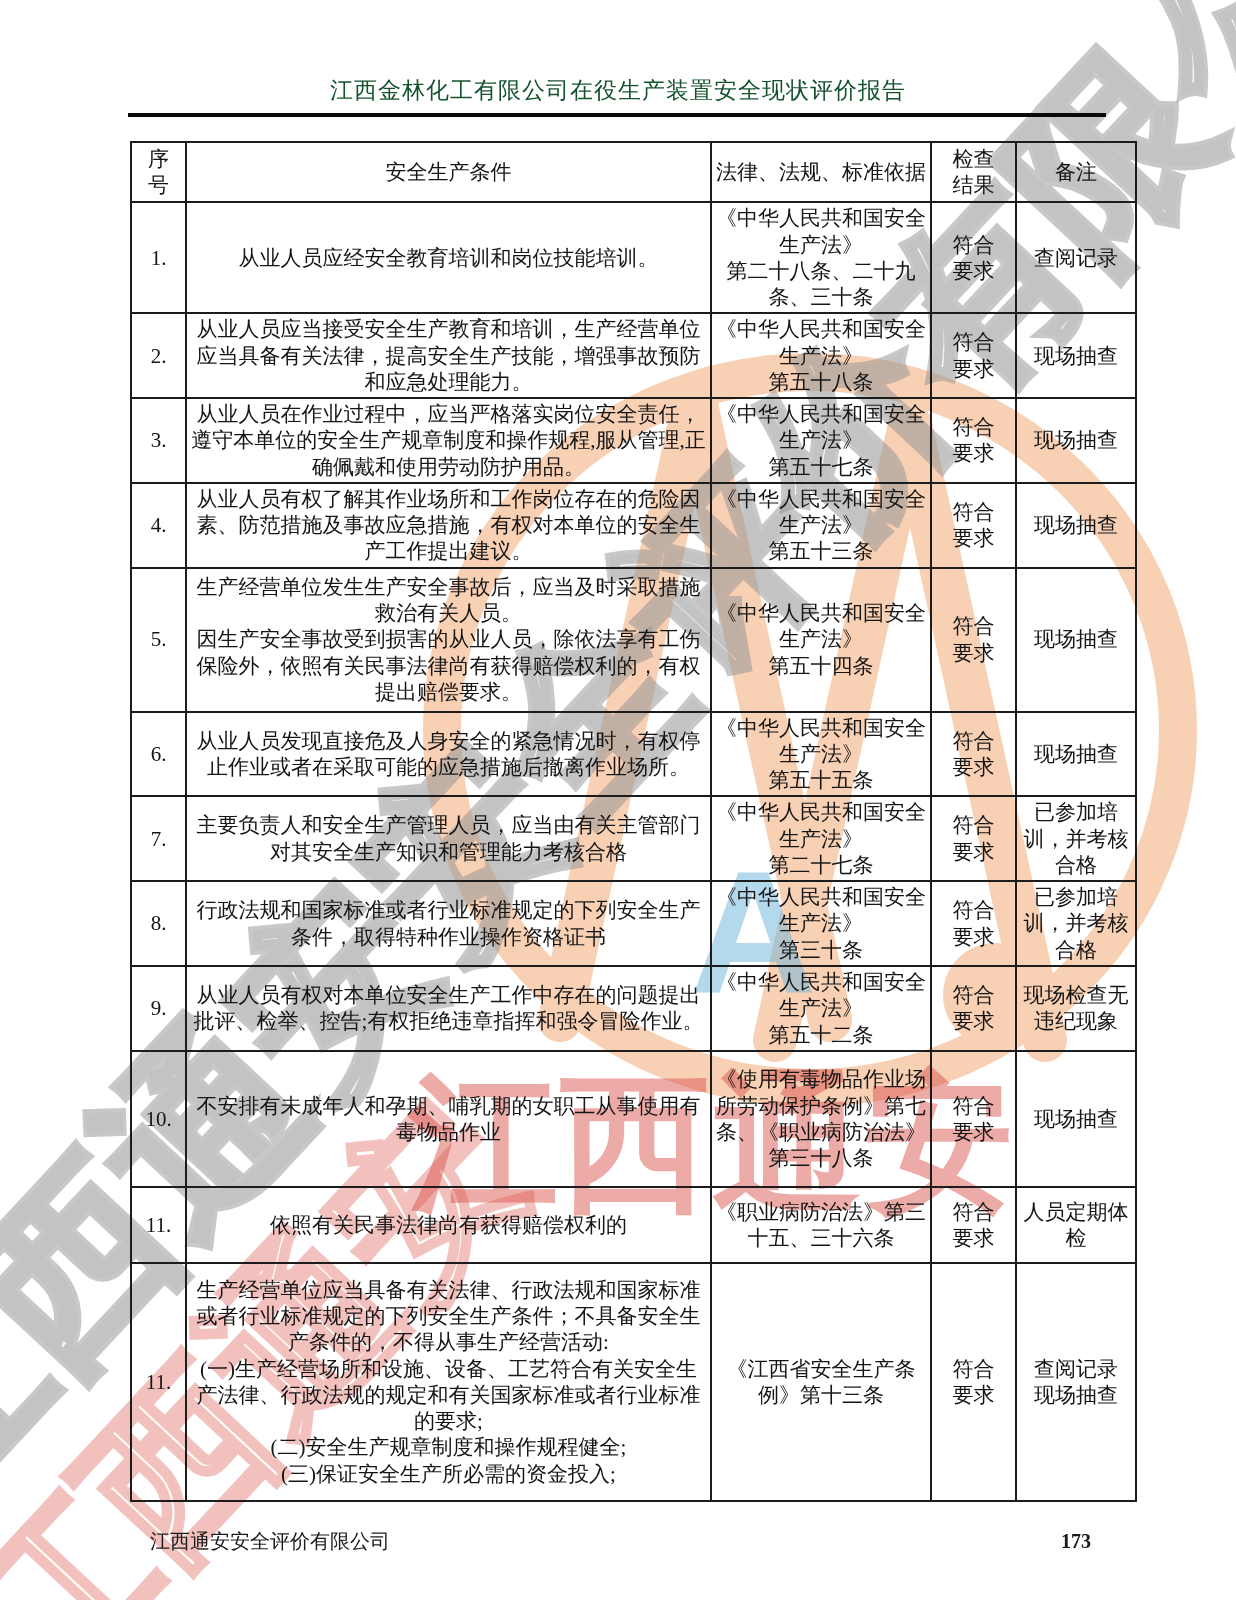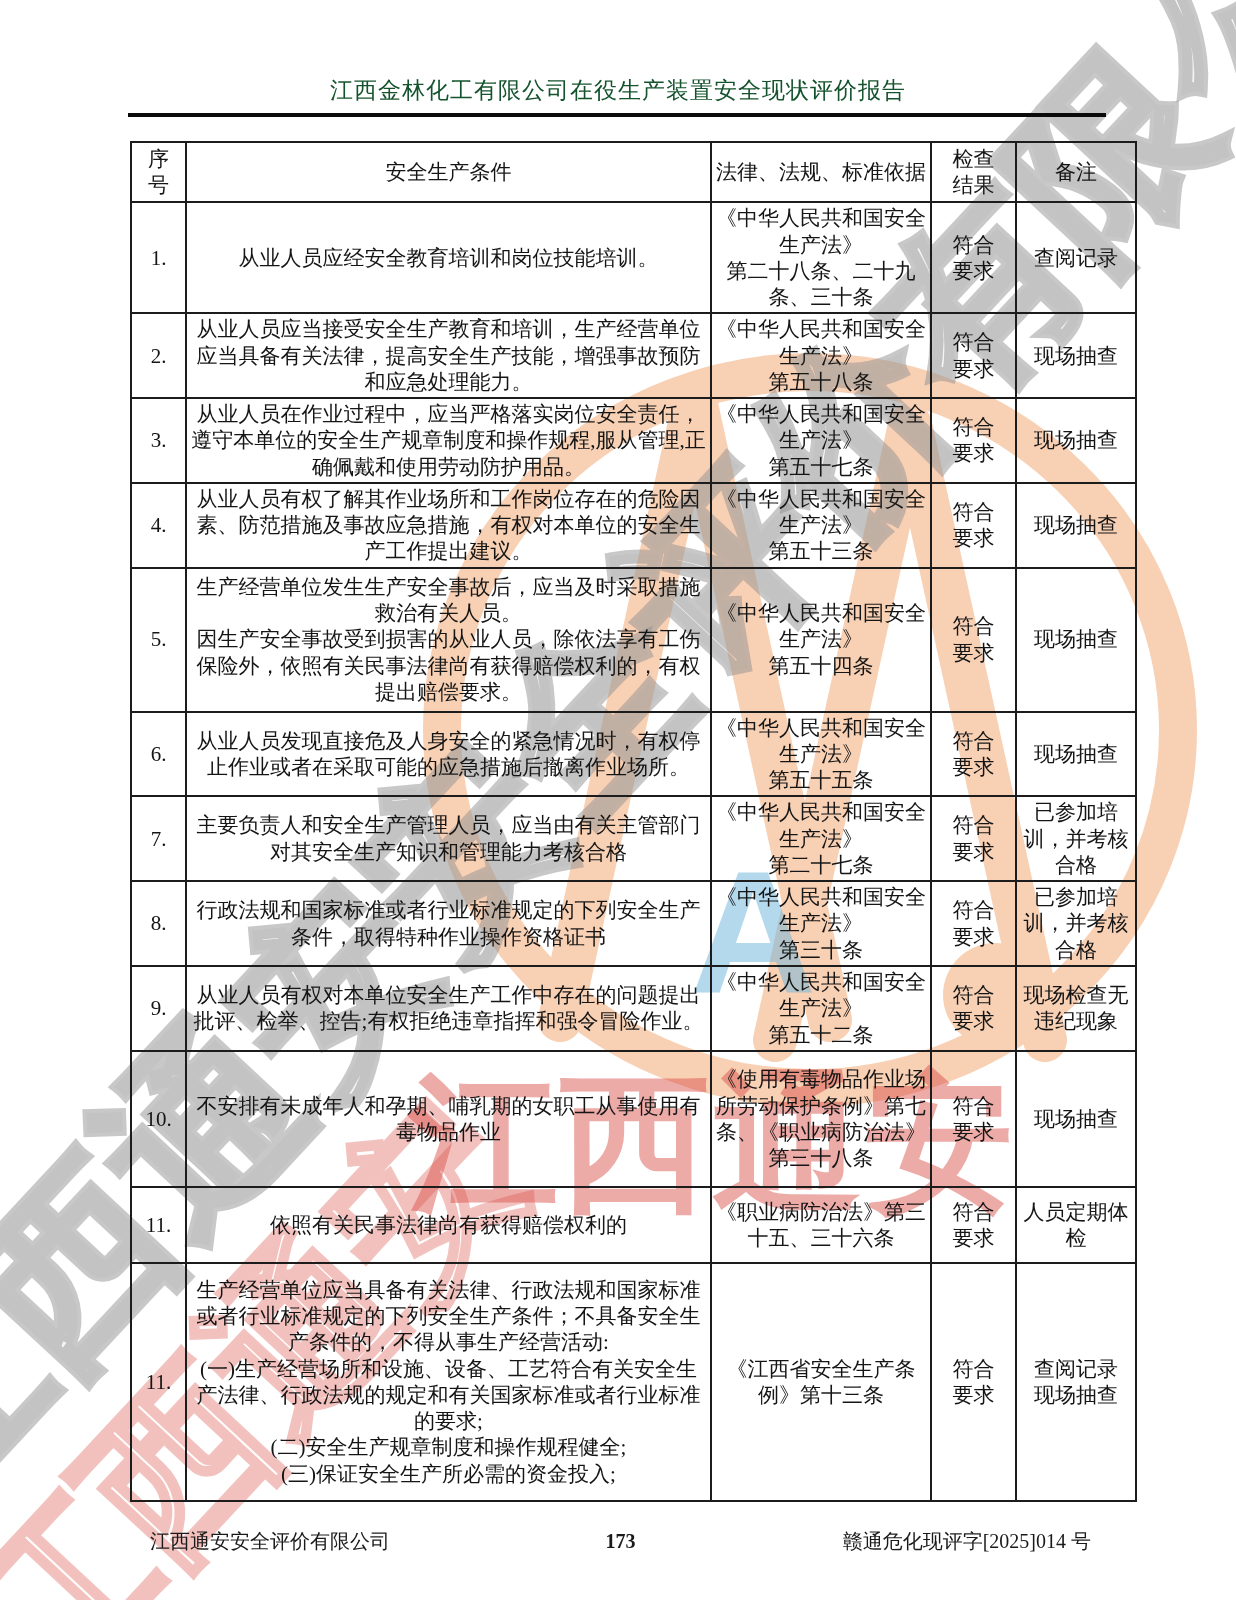--- a/index.html
+++ b/index.html
@@ -230,16 +230,15 @@
 要求</td>
       <td class="c-remark">查阅记录
 现场抽查</td>
     </tr>
       </tbody>
   </table>
 
   <div class="doc-footer">
     <span class="f-left">江西通安安全评价有限公司</span>
     <span class="f-center">173</span>
-    <span class="f-right">赣通危化现评字[2025]014 号</span>
   </div>
 
 </div>
 
 </body></html>

